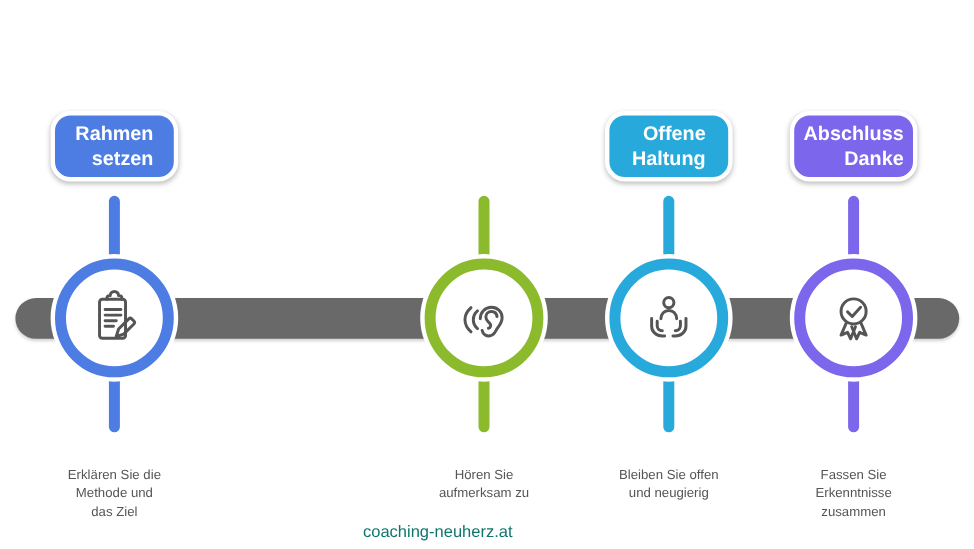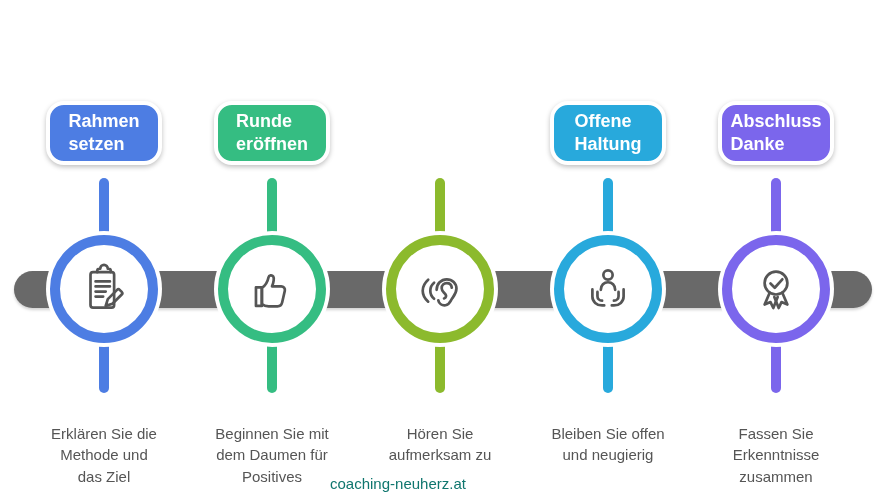--- a/index.html
+++ b/index.html
@@ -37,21 +37,21 @@
     box-sizing:border-box;
     width:116px;min-height:64px;
     margin:0 auto;
     display:flex;align-items:center;justify-content:center;
     padding:4px 4px;
     background:var(--accent,#888);
     border:4px solid #fff;
     border-radius:18px;
     box-shadow:0 2px 5px rgba(0,0,0,.25);
     color:#fff;font-size:18px;font-weight:bold;line-height:1.28;
-    text-align:left;white-space:pre-line;
+    text-align:right;white-space:pre-line;
   }
   .stem{
     position:absolute;z-index:1;
     left:50%;margin-left:-5px;
     top:77px;height:215px;width:10px;
     border-radius:6px;
     background:var(--accent,#888);
     box-shadow:0 0 0 2.5px #fff;
   }
   .ring{
@@ -70,21 +70,21 @@
     stroke:var(--icon-stroke,#555);
     stroke-width:3.2;
     fill:none;
     stroke-linecap:round;stroke-linejoin:round;
   }
   .desc{
     position:absolute;
     top:322px;left:50%;transform:translateX(-50%);
     width:160px;
     text-align:center;
-    font-size:15px;line-height:1.42;
+    font-size:12px;line-height:1.42;
     color:var(--body-text,#555);
     white-space:pre-line;
   }
   .watermark{
     position:absolute;
     left:330px;width:220px;top:475px;
     text-align:left;
     font-size:15px;
     color:#0f766e;
   }
@@ -107,34 +107,20 @@
         <path d="M24 12 v-1.5 a2.5 2.5 0 0 1 2.5 -2.5 h1 a4.5 4.5 0 0 1 9 0 h1 a2.5 2.5 0 0 1 2.5 2.5 V12"></path>
         <path d="M22 23 h17 M22 29 h17 M22 35 h12 M22 41 h9"></path>
         <path d="M34 52 l2.5 -8 11 -11 a2.2 2.2 0 0 1 3.1 0 l2.4 2.4 a2.2 2.2 0 0 1 0 3.1 l-11 11 z"></path>
       </svg>
     </div>
     <div class="desc">Erklären Sie die
 Methode und
 das Ziel</div>
   </div>
 
-  <div class="step step-2" style="--accent: #35BD82;">
-    <div class="stem"></div>
-    <div class="badge">Runde
-eröffnen</div>
-    <div class="ring">
-      <svg viewBox="0 0 64 64">
-        <path d="M13 30 h7 v22 h-7 z"></path>
-        <path d="M20 50 C22 51.5 25 52.5 28 52.5 L38.5 52.5 C41.2 52.5 43.4 50.6 44 48 L47.2 34 C47.8 31.3 45.7 28.8 42.9 28.8 L32 28.8 C34 24.5 34.7 19 33.5 17.2 C32 15 28.4 15.5 27.9 18.1 C26.9 23.1 24 28.1 20 30.8 Z"></path>
-      </svg>
-    </div>
-    <div class="desc">Beginnen Sie mit
-dem Daumen für
-Positives</div>
-  </div>
 
   <div class="step step-3" style="--accent: #8CBA2D;">
     <div class="stem"></div>
     <div class="ring">
       <svg viewBox="0 0 64 64">
         <path d="M18 21 C13.5 25 11.5 29.5 11.5 34 C11.5 38.5 13.5 43 18 47"></path>
         <path d="M25 24.5 C22 27 20.5 30.5 20.5 34 C20.5 37.5 22 41 25 43.5"></path>
         <path d="M28 33 C28 25.8 33.4 20.5 40 20.5 C46.6 20.5 51.5 25.5 51.5 31.5 C51.5 37 48.8 39.8 46.3 43.3 C44.2 46.3 43.4 50.5 38.6 51.3 C34.3 52 30.8 49.3 30 45.5"></path>
         <path d="M46 30.5 C45.6 27 43 25 40 25 C36.6 25 34 27.6 34 31 C34 34.6 36.6 35.8 38.5 38.3 C39.8 40 39.3 42.6 36.8 43.2"></path>
       </svg>

